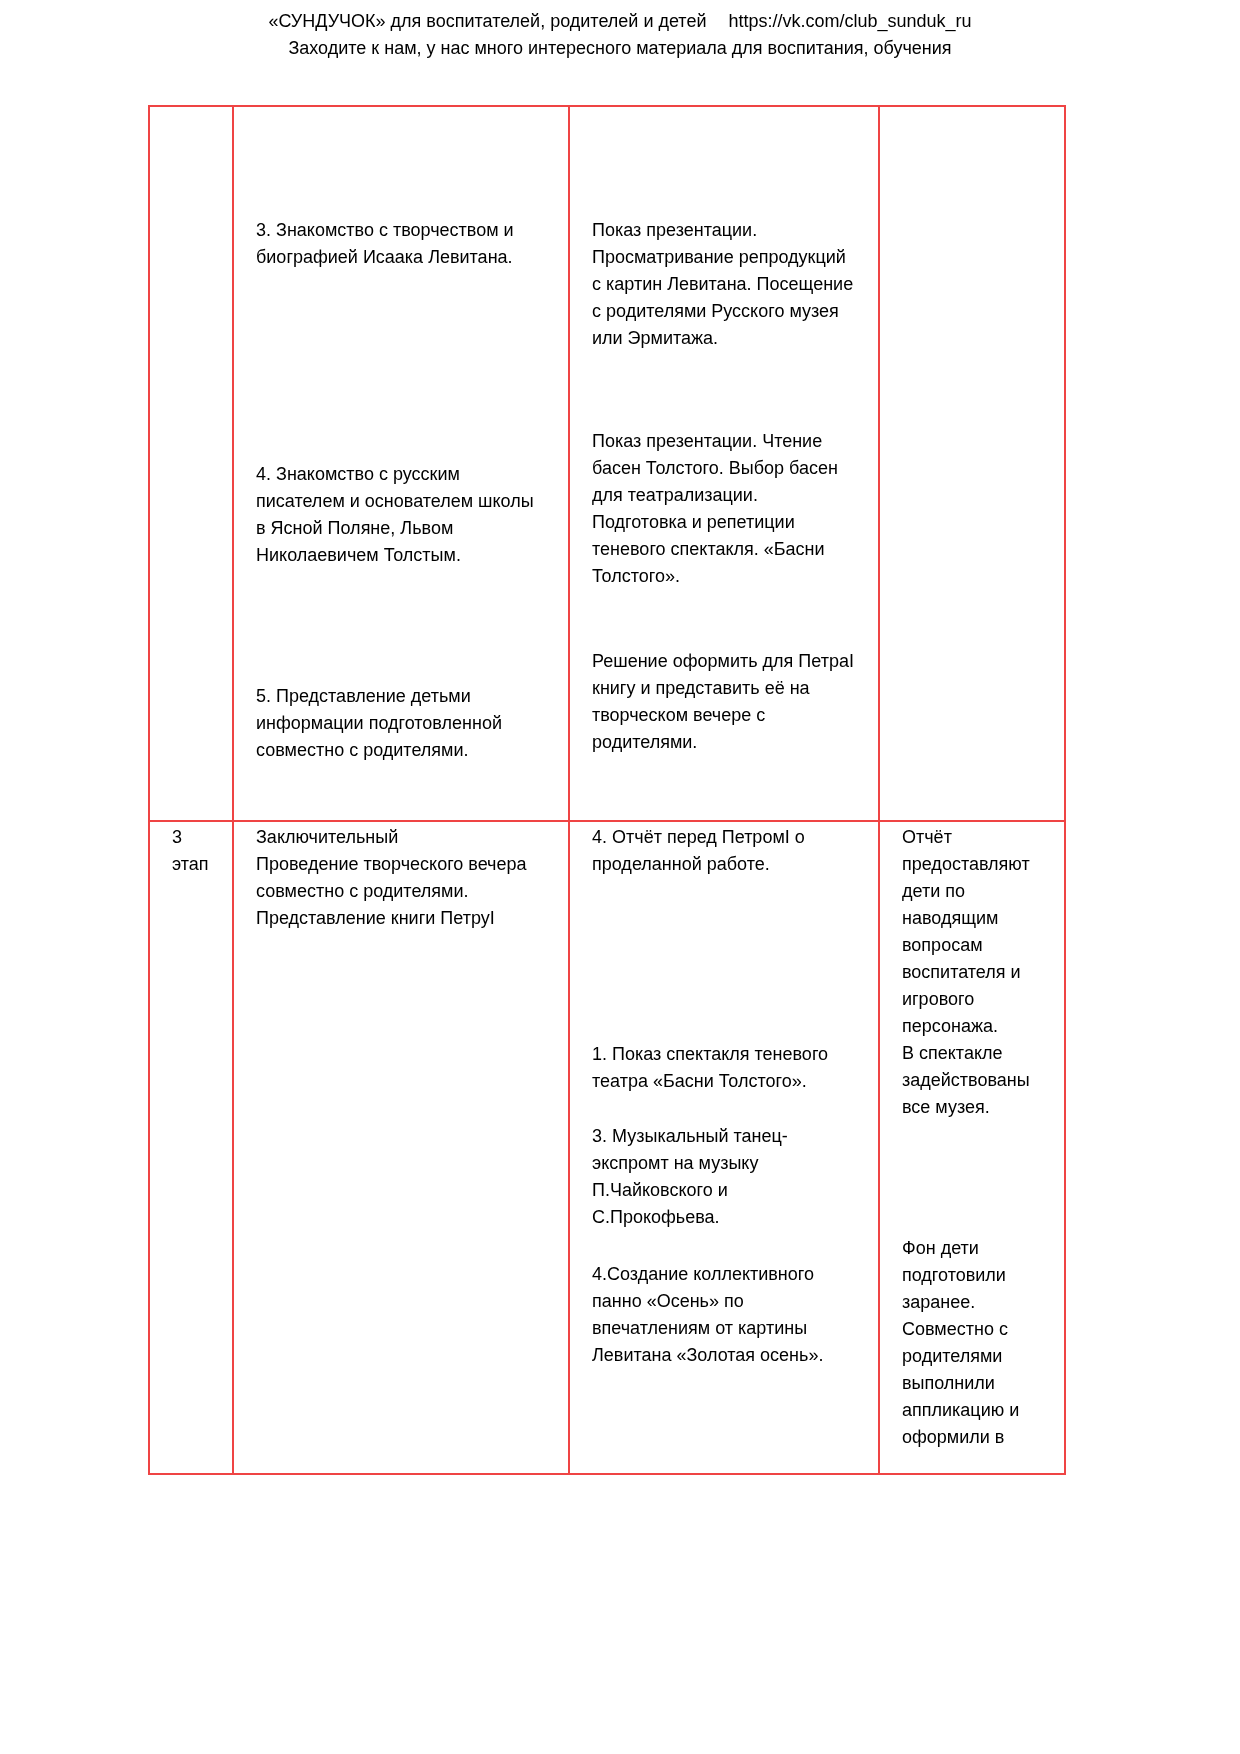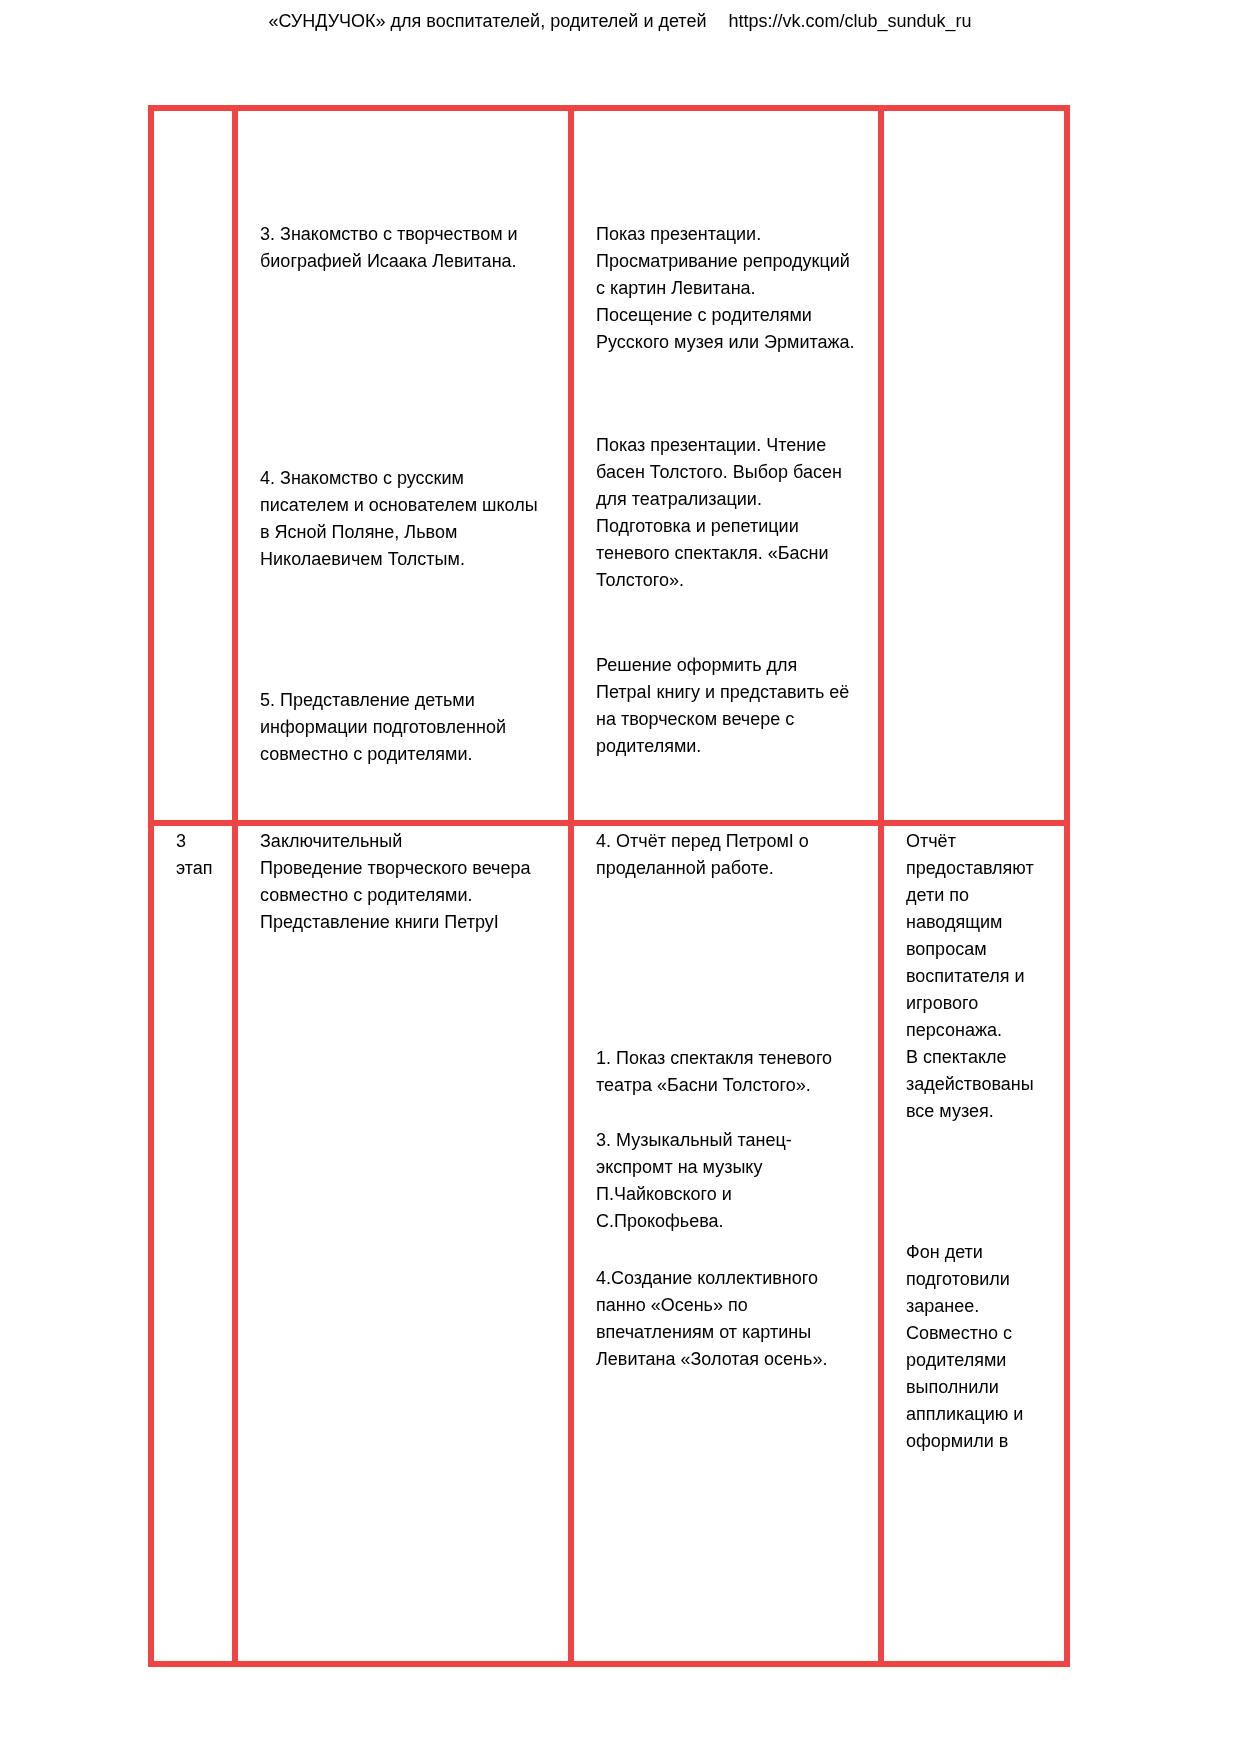--- a/index.html
+++ b/index.html
@@ -32,38 +32,39 @@
     position: absolute;
     left: 148px;
     top: 105px;
     width: 916px;
     border-collapse: collapse;
     table-layout: fixed;
     font-size: 18px;
     line-height: 27px;
   }
   .doc-table td {
-    border: 6px solid #ef4444;
+    border: 2px solid #ef4444;
     vertical-align: top;
     padding: 2px 22px;
   }
   .row-1 { height: 715px; }
-  .row-2 { height: 841px; }
+  .row-2 { height: 653px; }
   .cell-title { font-weight: normal; }
   p.para { margin: 0; }
 </style>
 </head>
 <body>
 
 <div class="page">
 
   <div class="header">
     <div class="header-line">
       <span>«СУНДУЧОК» для воспитателей, родителей и детей</span><span class="header-url">https://vk.com/club_sunduk_ru</span>
     </div>
+    <div class="header-line">Заходите к нам, у нас много интересного материала для воспитания, обучения</div>
   </div>
 
   <table class="doc-table">
     <colgroup>
       <col style="width:84px">
       <col style="width:336px">
       <col style="width:310px">
       <col style="width:186px">
     </colgroup>
     <tbody>

